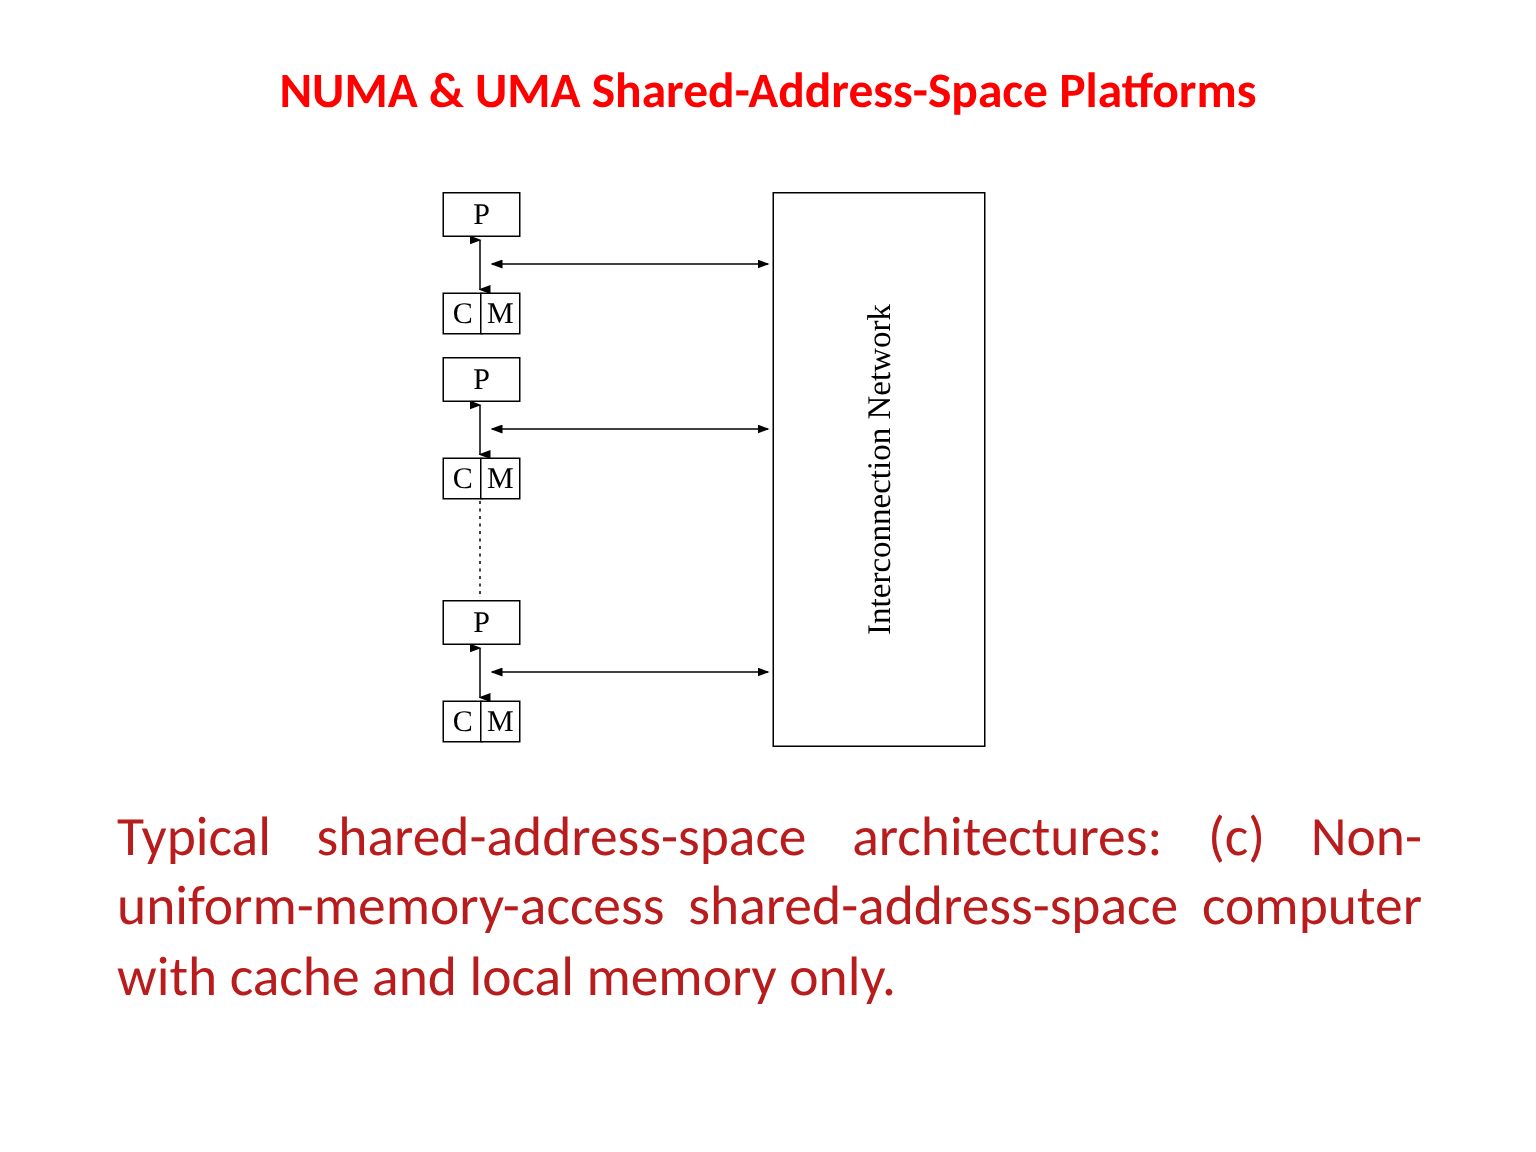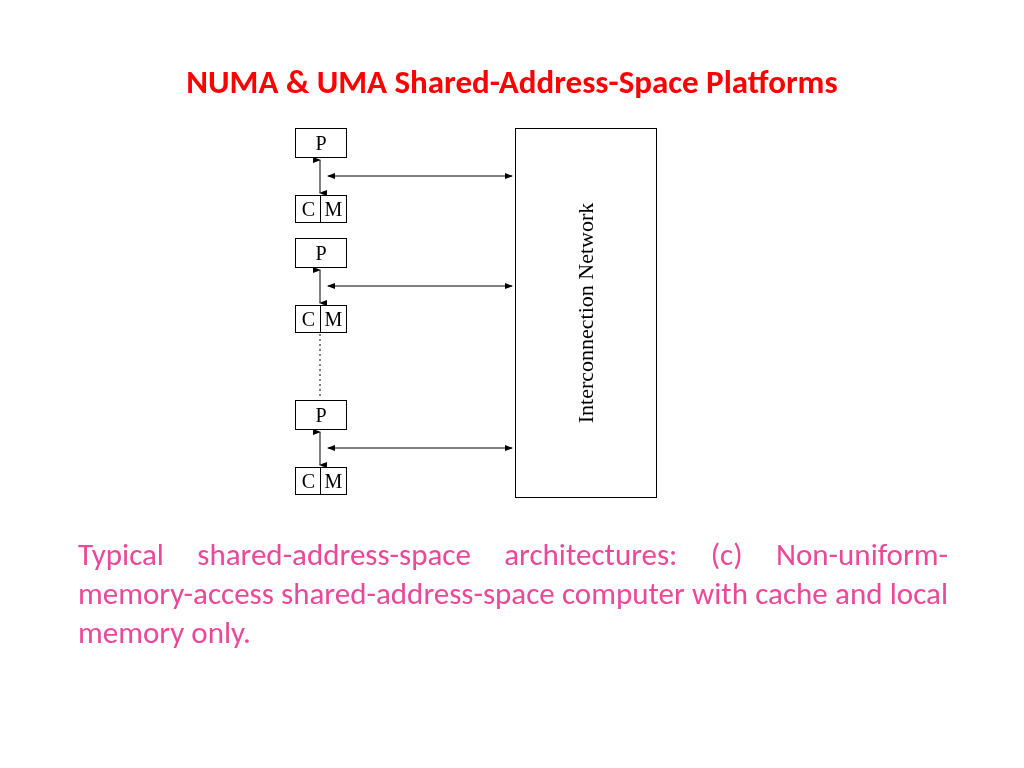--- a/index.html
+++ b/index.html
@@ -7,21 +7,21 @@
     padding: 0;
     width: 1024px;
     height: 768px;
     background: #ffffff;
     font-family: Calibri, Arial, sans-serif;
     position: relative;
     overflow: hidden;
   }
   .title {
     position: absolute;
-    top: 62px;
+    top: 40px;
     left: 0;
     width: 1024px;
     text-align: center;
     color: #ff0000;
     font-weight: bold;
     font-size: 33px;
   }
   .diagram {
     position: absolute;
     top: 120px;
@@ -67,22 +67,22 @@
     transform: translate(-50%, -50%) rotate(-90deg);
     font-family: "Times New Roman", serif;
     font-size: 22px;
     white-space: nowrap;
   }
   .caption {
     position: absolute;
     left: 78px;
     top: 535px;
     width: 870px;
-    font-size: 31px;
-    color: #ec4899;
+    font-size: 37px;
+    color: #b91c1c;
     text-align: justify;
     line-height: 1.25;
   }
   svg.overlay {
     position: absolute;
     left: 0;
     top: 0;
     width: 380px;
     height: 390px;
     pointer-events: none;

